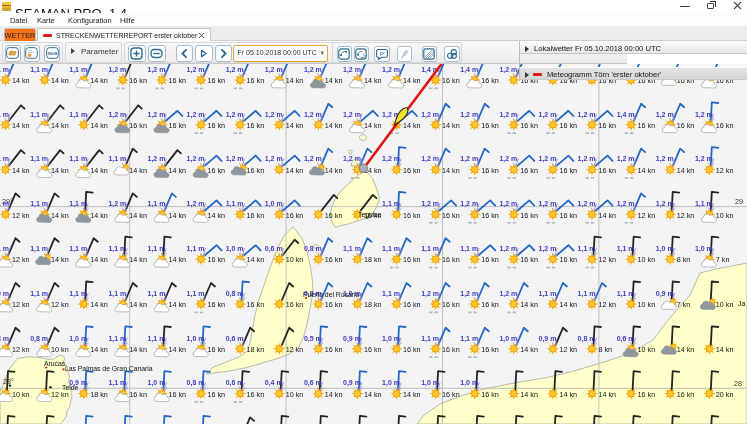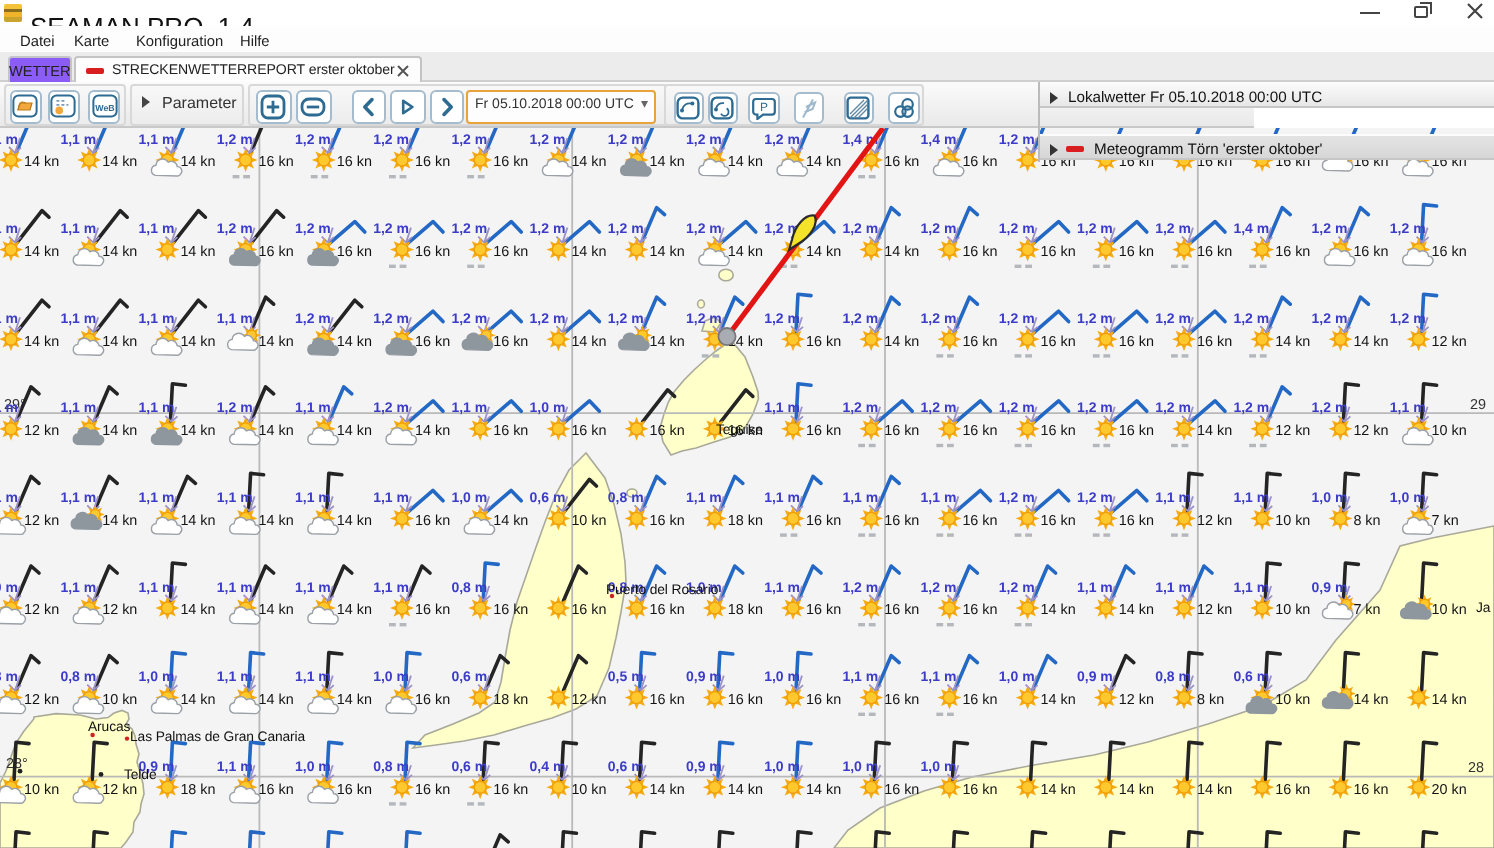--- a/index.html
+++ b/index.html
@@ -14,21 +14,21 @@
 #appicon{position:absolute;left:2px;top:2px;width:9px;height:9px;background:linear-gradient(180deg,#f5c23c 0 30%,#8a6d1f 30% 45%,#f0b32a 45% 70%,#caa32c 70% 100%);border-radius:1px}
 #apptitle{position:absolute;left:15px;top:6px;font-size:13px;color:#111}
 #winmin{position:absolute;left:680px;top:6px;width:10px;height:1.2px;background:#444}
 #winmax{position:absolute;left:707px;top:2.5px;width:7px;height:6.5px;border:1px solid #444;border-radius:1px;background:#fff}
 #winmax2{position:absolute;left:1.5px;top:-2.5px;width:6px;height:6px;border-top:1px solid #444;border-right:1px solid #444}
 #winclose{position:absolute;left:733px;top:1px}
 
 #menubar{position:absolute;left:0;top:13px;width:747px;height:13px;background:#fdfdfd}
 #menubar span{position:absolute;top:2.5px;font-size:7.4px;color:#222}
 #tabbar{position:absolute;left:0;top:26px;width:747px;height:15px;background:#ececec;border-bottom:1px solid #cfcfcf}
-.tab{position:absolute;top:1.5px;height:14px;background:#8b5cf6;border:1px solid #c4c4c4;border-bottom:none;border-radius:2px 2px 0 0;font-size:7.3px;color:#222;text-align:right;line-height:13px}
+.tab{position:absolute;top:1.5px;height:14px;background:#f97316;border:1px solid #c4c4c4;border-bottom:none;border-radius:2px 2px 0 0;font-size:7.3px;color:#222;text-align:right;line-height:13px}
 .tab.active{background:#fdfdfd;text-align:left;padding-left:18px;font-size:7.05px;letter-spacing:-0.04px}
 .redic{position:absolute;left:4.5px;top:5px;width:9px;height:3.2px;background:#d81e1e;border-radius:1px}
 .tclose{position:absolute;right:5px;top:3.5px}
 #toolbar{position:absolute;left:0;top:41px;width:627px;height:23px;background:linear-gradient(180deg,#fbfbfb,#e9e9e9);border-bottom:1px solid #c8c8c8}
 .tgroup{position:absolute;top:1px;height:21px;border:1px solid #d8d8d8;border-radius:2px;background:linear-gradient(180deg,#f8f8f8,#ececec)}
 .tbtn{position:absolute;background:#fff;border:1px solid #a4bccd;border-radius:3px;display:flex;align-items:center;justify-content:center}
 #paramlbl{position:absolute;left:71px;top:6px;font-size:8px;color:#333}
 #paramlbl .arr{display:inline-block;width:0;height:0;border-left:4px solid #444;border-top:3px solid transparent;border-bottom:3px solid transparent;margin-right:6px}
 #datedd{position:absolute;left:233px;top:4px;width:95px;height:17px;border:1.4px solid #e8a33d;border-radius:2px;background:#fdfdfd;font-size:7px;color:#333;line-height:14.5px;padding-left:3.5px;white-space:nowrap}
 .ddarr{position:absolute;right:3px;top:0;color:#666;font-size:7px}

